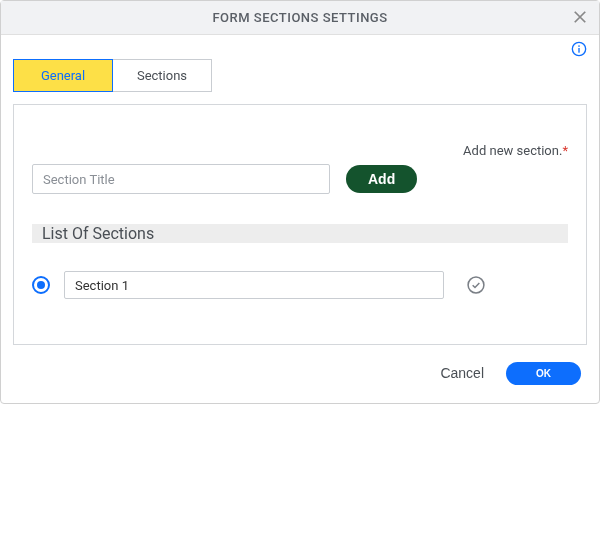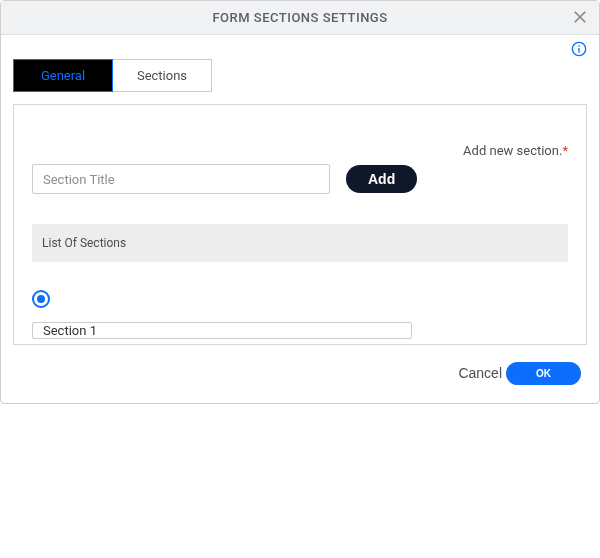--- a/index.html
+++ b/index.html
@@ -78,21 +78,21 @@
       cursor: pointer;
       background: #fff;
       margin-left: -1px;
     }
     .tab:first-child {
       margin-left: 0;
     }
     .tab.active {
       border-color: #0d6efd;
       color: #0d6efd;
-      background: #000000;
+      background: #fde047;
       position: relative;
       z-index: 1;
     }
     .tab-panel {
       margin: 12px 12px 0 12px;
       border: 1px solid #d4d7db;
       padding: 20px 18px;
       flex: 1;
       overflow: auto;
     }
@@ -118,41 +118,41 @@
       border-radius: 2px;
       padding: 0 10px;
       font-size: 13px;
       color: #333;
       font-family: inherit;
     }
     .text-input::placeholder {
       color: #8a8f96;
     }
     .btn-add {
-      background: #0f172a;
+      background: #14532d;
       color: #fff;
       border: none;
       border-radius: 16px;
       padding: 6px 22px;
       font-size: 14px;
       font-weight: 600;
       cursor: pointer;
     }
     .list-header {
       background: #ededed;
-      padding: 12px 10px;
-      font-size: 12px;
+      padding: 0 10px;
+      font-size: 16px;
       color: #4a4f55;
       margin-top: 30px;
     }
     .list-item {
       display: flex;
+      align-items: center;
       gap: 14px;
       margin-top: 28px;
-      flex-direction: column;
     }
     .radio-outer {
       width: 18px;
       height: 18px;
       border: 2px solid #0d6efd;
       border-radius: 50%;
       display: flex;
       align-items: center;
       justify-content: center;
       cursor: pointer;
@@ -184,20 +184,21 @@
       flex-shrink: 0;
     }
     .check-icon svg {
       width: 20px;
       height: 20px;
     }
     .footer {
       display: flex;
       justify-content: flex-end;
       align-items: center;
+      gap: 18px;
       padding: 14px 18px 16px 18px;
     }
     .btn-cancel {
       background: none;
       border: none;
       color: #4a4f55;
       font-size: 14px;
       cursor: pointer;
       padding: 6px 4px;
     }

